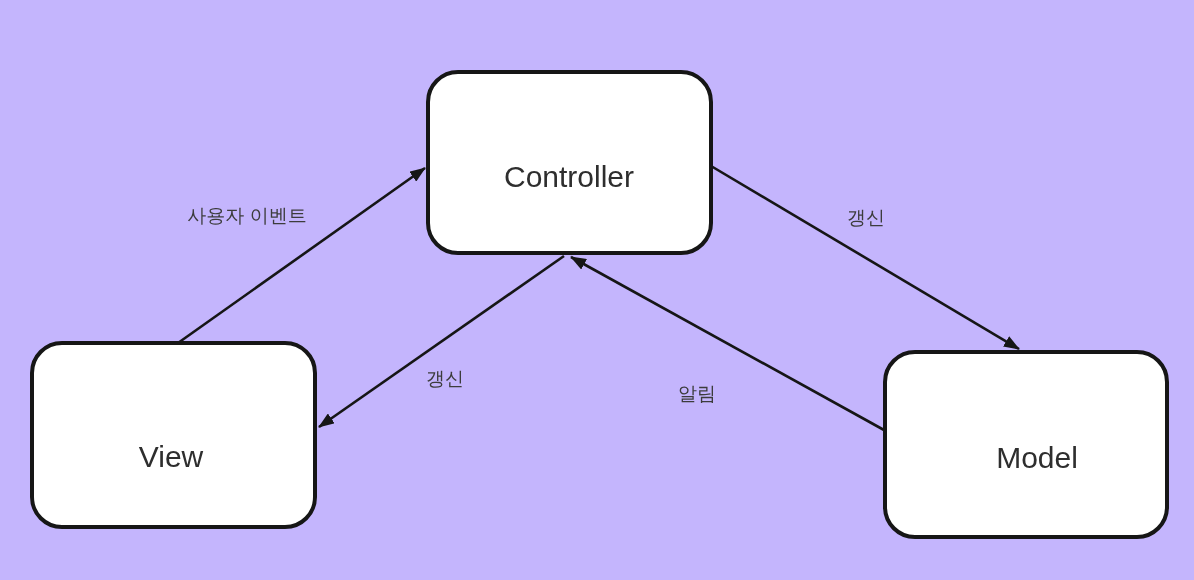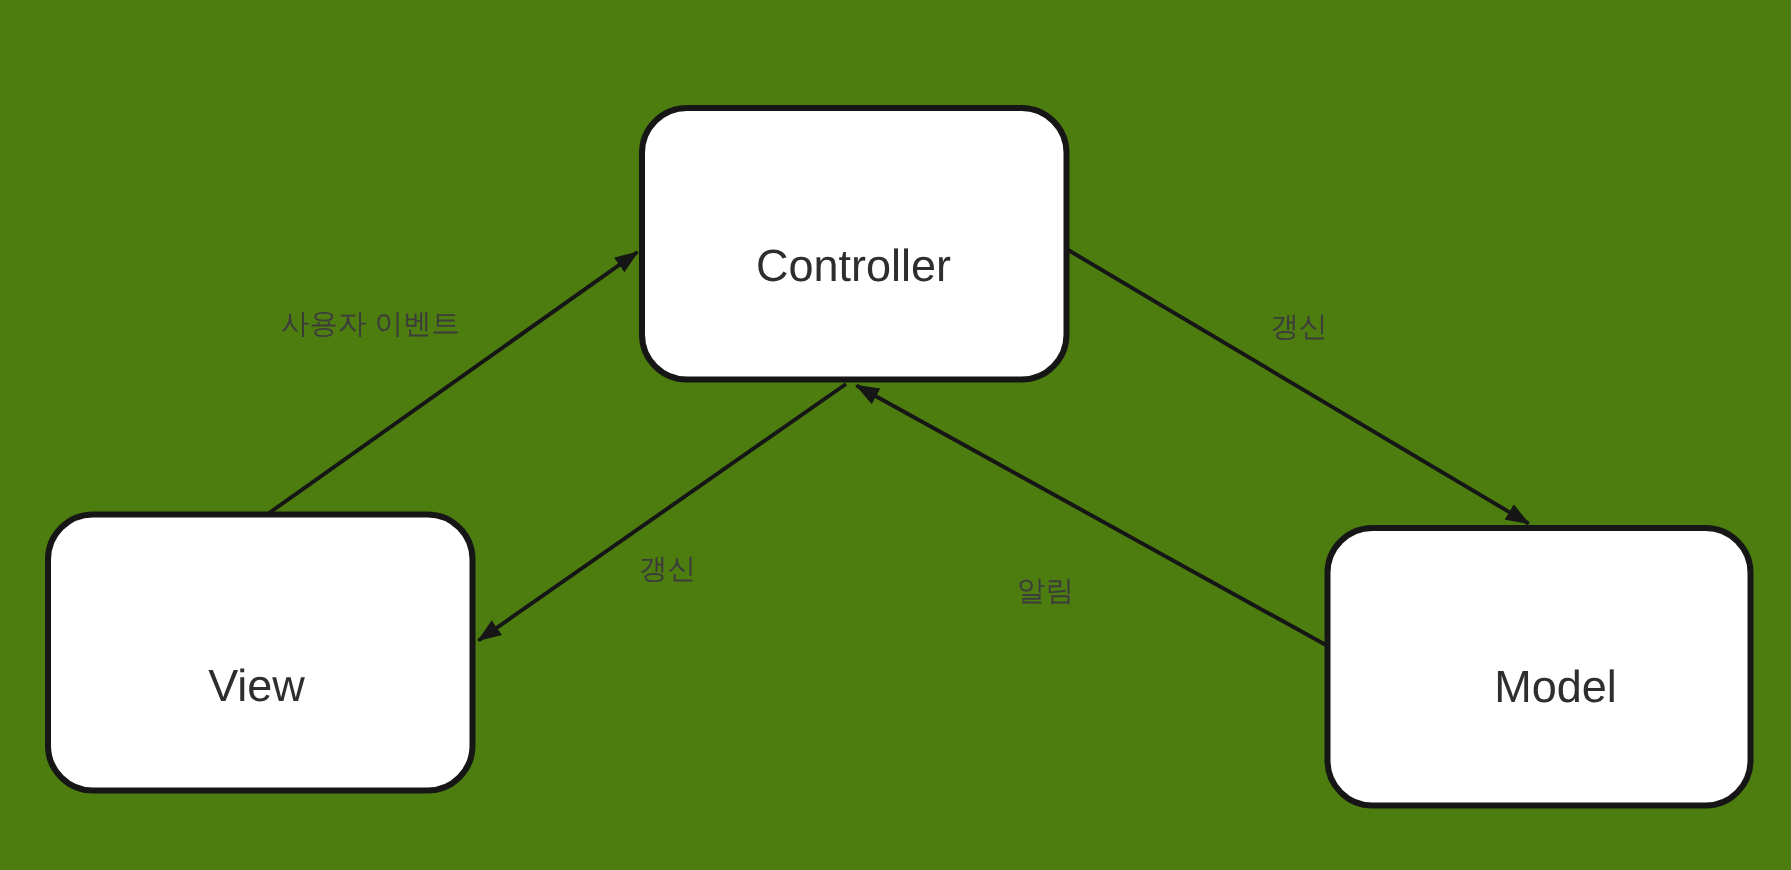--- a/index.html
+++ b/index.html
@@ -1,20 +1,20 @@
 <!DOCTYPE html>
 <html><head>
 <meta charset="utf-8">
 <style>
   html, body { margin: 0; padding: 0; background: #ffffff; }
   .stage {
     position: relative;
     width: 1194px;
     height: 580px;
-    background: #4d7c0f;
+    background: #c4b5fd;
     overflow: hidden;
     font-family: "Liberation Sans", sans-serif;
   }
   svg { display: block; }
   .node {
     fill: #ffffff;
     stroke: #161616;
     stroke-width: 4;
   }
   .edge {

